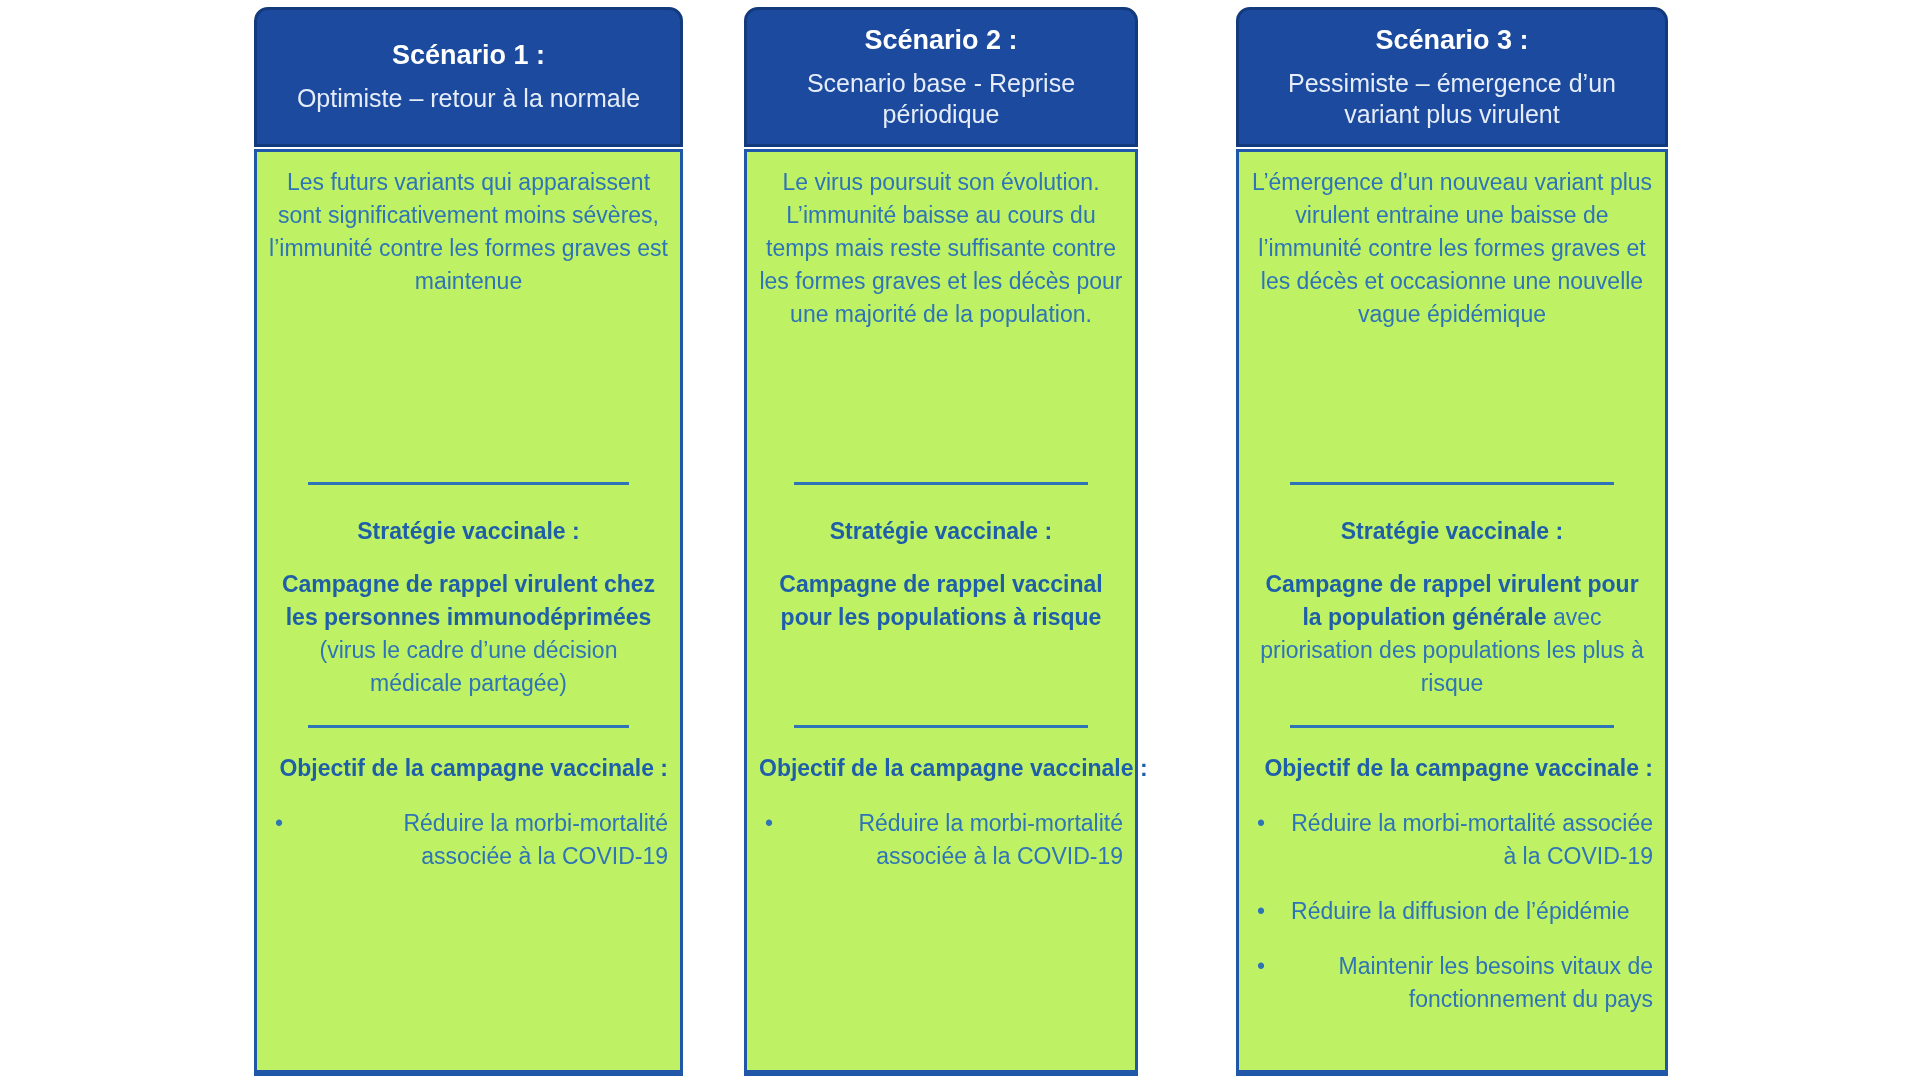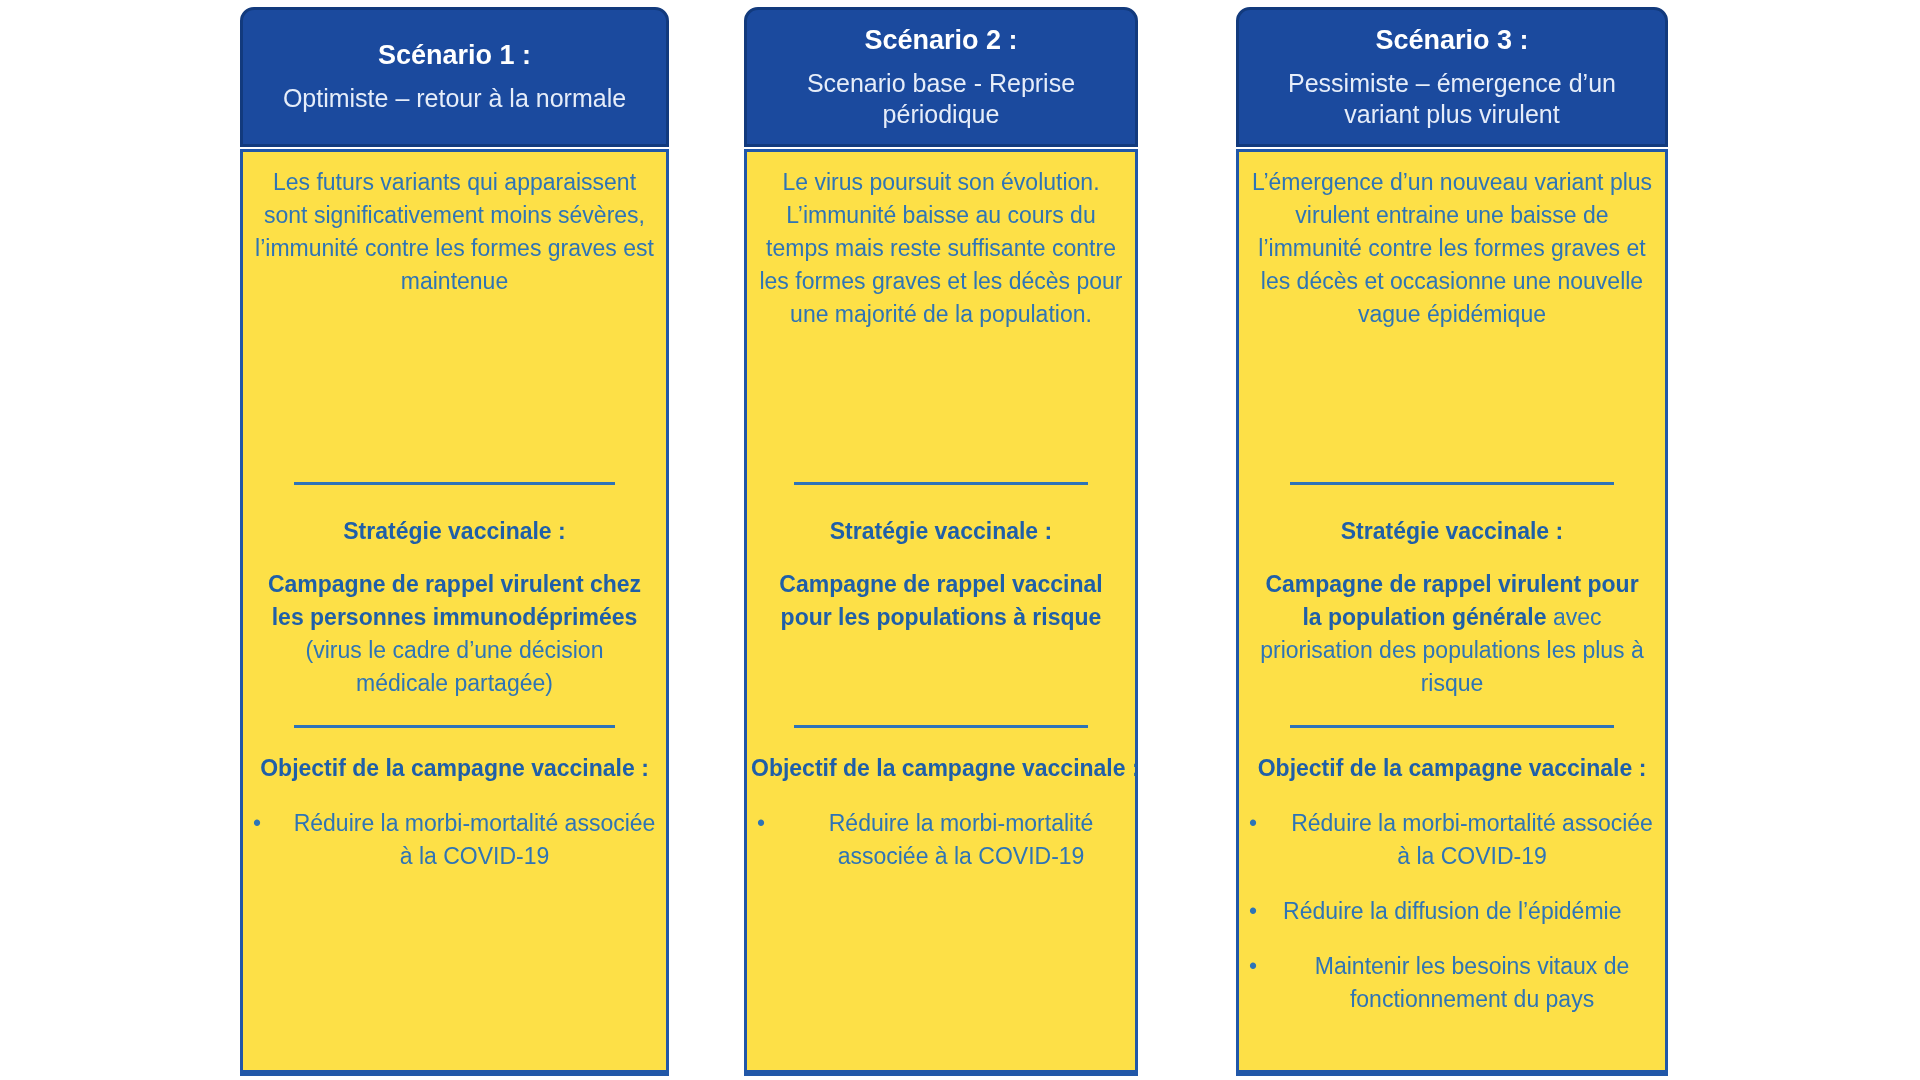--- a/index.html
+++ b/index.html
@@ -1,51 +1,51 @@
 <!DOCTYPE html>
 <html><head>
 <meta charset="utf-8">
 <style>
   html,body{margin:0;padding:0;}
   body{
     width:1920px;height:1080px;position:relative;background:#ffffff;
     font-family:"Liberation Sans", sans-serif;overflow:hidden;
   }
   .card{position:absolute;top:7px;height:1069px;}
-  #card-1{left:240px;width:429px;}
+  #card-1{left:254px;width:429px;}
   #card-2{left:744px;width:394px;}
   #card-3{left:1236px;width:432px;}
 
   .card-header{
     box-sizing:border-box;height:140px;
     background:#1B4A9E;border:3px solid #123A7D;
     border-radius:14px 14px 0 0;
     display:flex;flex-direction:column;justify-content:center;align-items:center;
     gap:13px;padding:6px 10px;
   }
   .card-title{color:#FFFFFF;font-weight:bold;font-size:27px;line-height:30px;text-align:center;}
   .card-subtitle{color:#E6EDF9;font-size:25px;line-height:31px;text-align:center;}
 
   .card-body{
     box-sizing:border-box;height:927px;margin-top:2px;
-    background:#fde047;border:3px solid #2157A8;border-bottom-width:6px;
+    background:#bef264;border:3px solid #2157A8;border-bottom-width:6px;
     display:flex;flex-direction:column;
     color:#2E74B6;font-size:23px;line-height:33px;
   }
   .zone-a{box-sizing:border-box;height:330px;padding:14px 10px 0;text-align:center;}
   .zone-a p{margin:0;}
   .zone-a p + p{margin-top:24px;}
   .divider{width:76%;margin:0 auto;border:none;border-top:3px solid #2E74B6;flex:none;}
   .zone-b{box-sizing:border-box;height:240px;padding:30px 20px 0;text-align:center;}
   .strategy-heading{font-weight:bold;color:#1F5FA8;margin:0 0 20px 0;}
   .strategy-text{margin:0;}
   .strategy-bold{font-weight:bold;color:#1F5FA8;}
   .strategy-regular{color:#2E74B6;}
   .strategy-regular.block{display:block;}
-  .zone-c{box-sizing:border-box;flex:1;padding:24px 4px 0;text-align:center;}
+  .zone-c{box-sizing:border-box;flex:1;padding:24px 12px 0;text-align:right;}
   .objective-heading{font-weight:bold;color:#1F5FA8;margin:0 0 22px 0;white-space:nowrap;}
   .objective-list{list-style:none;margin:0;padding:0 0 0 6px;}
   .objective-item{display:flex;gap:26px;margin-bottom:22px;align-items:flex-start;}
   .bullet{flex:none;color:#2E74B6;}
 </style>
 </head>
 <body>
 
 <div class="card" id="card-1">
   <div class="card-header">

